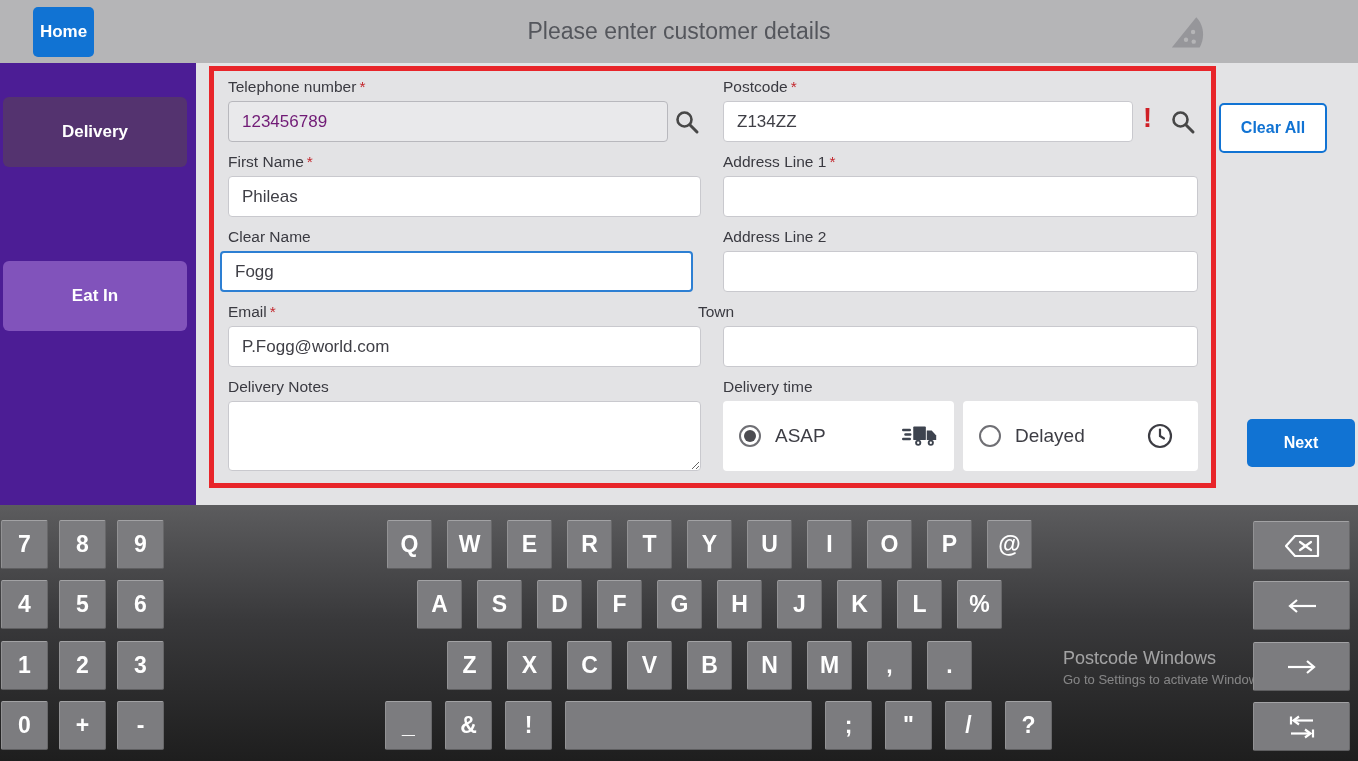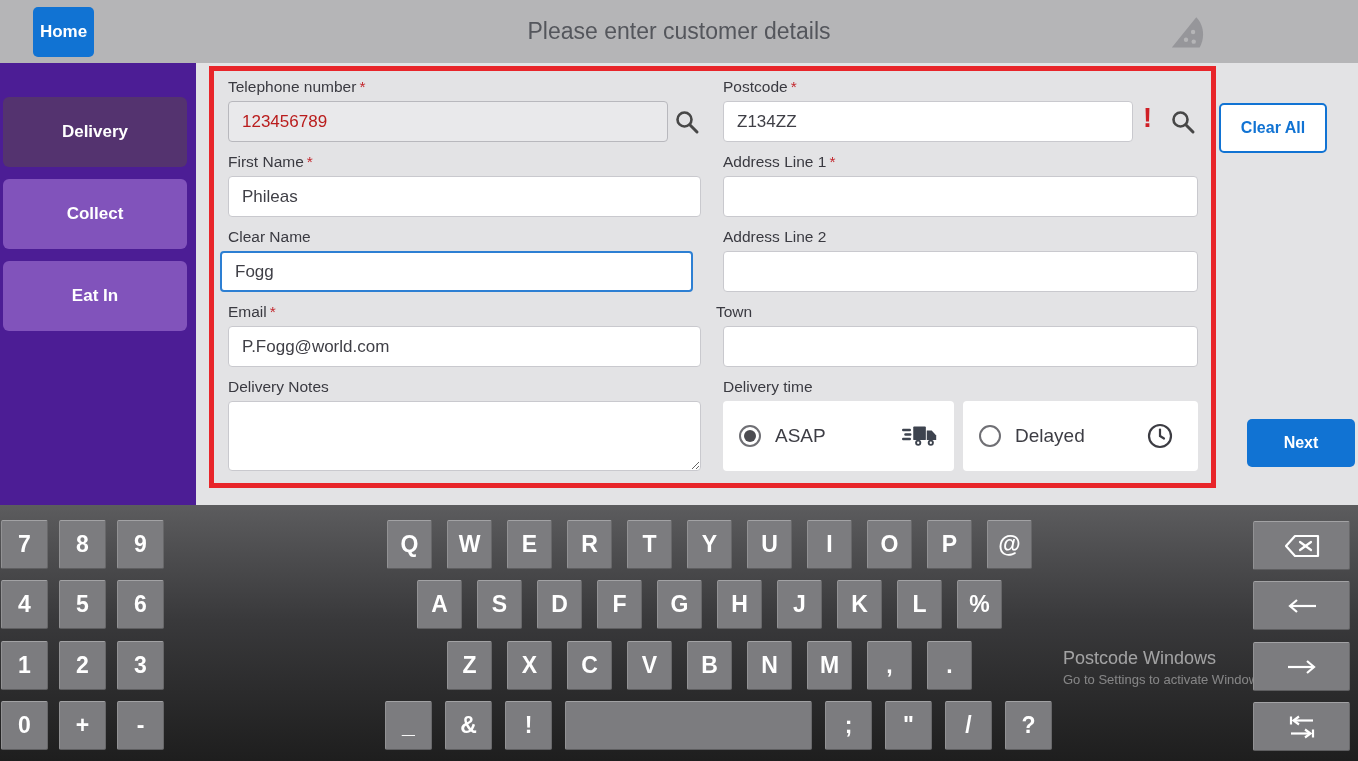--- a/index.html
+++ b/index.html
@@ -23,21 +23,21 @@
               background:#8153bb; cursor:pointer; }
   .side-btn.active { background:#54336f; }
   .form-panel { position:absolute; left:196px; top:63px; width:1162px; height:442px; background:#e3e3e5; }
   .red-box { position:absolute; left:209px; top:66px; width:1007px; height:422px;
              border:5px solid #e8252a; pointer-events:none; }
 
   .f-label { position:absolute; font-size:15.5px; font-weight:500; color:#3a3a41; }
   .req { color:#c3262c; margin-left:3px; }
   .f-input { position:absolute; height:41px; background:#fff; border:1px solid #c9c9ce; border-radius:4px;
              font-family:"Liberation Sans", sans-serif; font-size:17px; color:#3f3f46; padding:0 13px; outline:none; }
-  .f-input.disabled { background:#e9e9eb; border-color:#b8b8bd; color:#b91c1c; }
+  .f-input.disabled { background:#e9e9eb; border-color:#b8b8bd; color:#701a75; }
   .f-input.focused { border:2px solid #2d7fd3; }
   .f-textarea { position:absolute; background:#fff; border:1px solid #c9c9ce; border-radius:4px;
                 font-family:"Liberation Sans", sans-serif; font-size:17px; color:#3f3f46; padding:6px 12px; outline:none; resize:both; }
   .icon-btn { position:absolute; width:26px; height:26px; cursor:pointer; }
   .err-mark { position:absolute; color:#cf1f26; font-size:27px; font-weight:800; }
 
   .time-card { position:absolute; height:70px; background:#fff; border-radius:4px;
                display:flex; align-items:center; padding:0 16px; cursor:pointer; }
   .radio { width:22px; height:22px; border:2px solid #6f6f74; border-radius:50%; background:#fff;
            position:relative; flex:0 0 auto; }
@@ -73,41 +73,40 @@
       <path d="M3 26 L22 2.5 C25.3 5.8 27.3 10.7 27.3 15.8 C27.3 19.6 26.3 23.2 24.6 26 Z" fill="#96969a"></path>
       <circle cx="14" cy="20" r="1.7" fill="#b5b5b7"></circle>
       <circle cx="19.5" cy="14" r="1.7" fill="#b5b5b7"></circle>
       <circle cx="20" cy="21.5" r="1.7" fill="#b5b5b7"></circle>
     </svg>
   </div>
 </div>
 
 <div class="sidebar">
   <div class="side-btn active" style="top:34px">Delivery</div>
-  <div class="side-btn" style="top:116px">Collect</div>
   <div class="side-btn" style="top:198px">Eat In</div>
 </div>
 
 <div class="form-panel"></div>
 
 <div class="f-label" style="left:228px; top:78px">
   <span>Telephone number</span><span class="req">*</span></div>
 <div class="f-label" style="left:723px; top:78px">
   <span>Postcode</span><span class="req">*</span></div>
 <div class="f-label" style="left:228px; top:153px">
   <span>First Name</span><span class="req">*</span></div>
 <div class="f-label" style="left:723px; top:153px">
   <span>Address Line 1</span><span class="req">*</span></div>
 <div class="f-label" style="left:228px; top:228px">
   <span>Clear Name</span><span class="req"></span></div>
 <div class="f-label" style="left:723px; top:228px">
   <span>Address Line 2</span><span class="req"></span></div>
 <div class="f-label" style="left:228px; top:303px">
   <span>Email</span><span class="req">*</span></div>
-<div class="f-label" style="left:716px; top:303px">
+<div class="f-label" style="left:698px; top:303px">
   <span>Town</span><span class="req"></span></div>
 <div class="f-label" style="left:228px; top:378px">
   <span>Delivery Notes</span></div>
 <div class="f-label" style="left:723px; top:378px">
   <span>Delivery time</span></div>
 
 <input class="f-input disabled" style="left: 228px; top: 101px; width: 440px;" readonly="" value="123456789">
 <div class="icon-btn" style="left:674px; top:109px">
   <svg viewBox="0 0 26 26" width="26" height="26">
       <circle cx="10.5" cy="10.5" r="7" fill="none" stroke="#474747" stroke-width="2.6"></circle>

